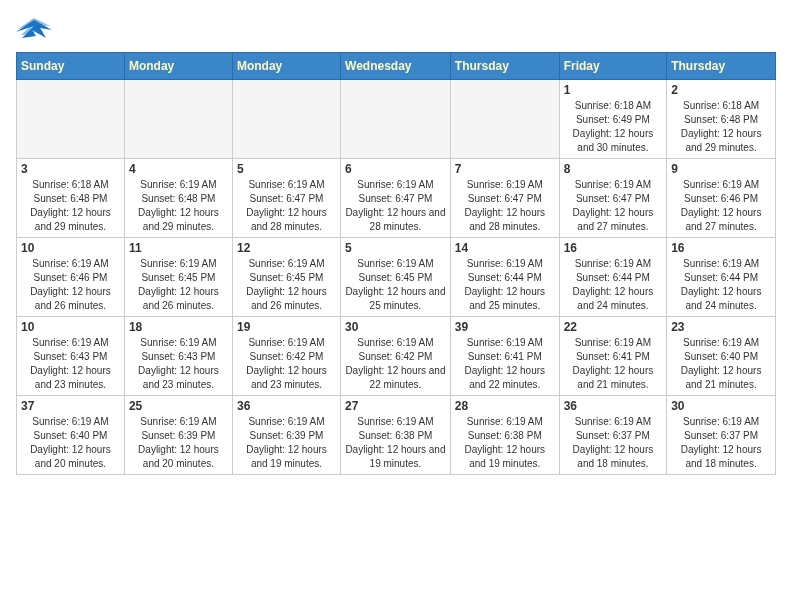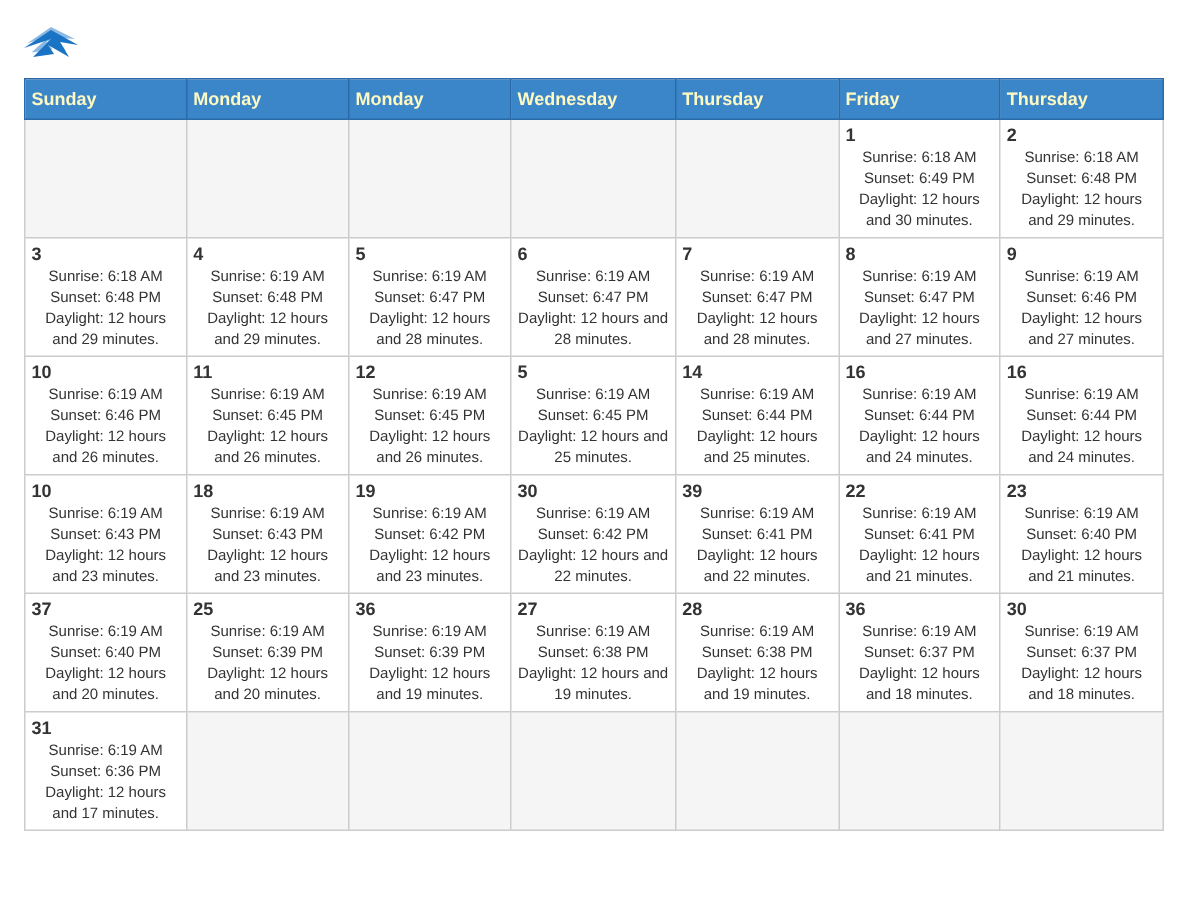--- a/index.html
+++ b/index.html
@@ -300,28 +300,14 @@
 Sunset: 6:37 PM
 Daylight: 12 hours and 18 minutes.</div>
         </td>
         <td>
           <span class="day-number">30</span>
           <div class="day-info">Sunrise: 6:19 AM
 Sunset: 6:37 PM
 Daylight: 12 hours and 18 minutes.</div>
         </td>
       </tr>
-      <tr class="week-row">
-        <td>
-          <span class="day-number">31</span>
-          <div class="day-info">Sunrise: 6:19 AM
-Sunset: 6:36 PM
-Daylight: 12 hours and 17 minutes.</div>
-        </td>
-        <td class="empty"></td>
-        <td class="empty"></td>
-        <td class="empty"></td>
-        <td class="empty"></td>
-        <td class="empty"></td>
-        <td class="empty"></td>
-      </tr>
     </tbody>
 </table>
 
 </body></html>

